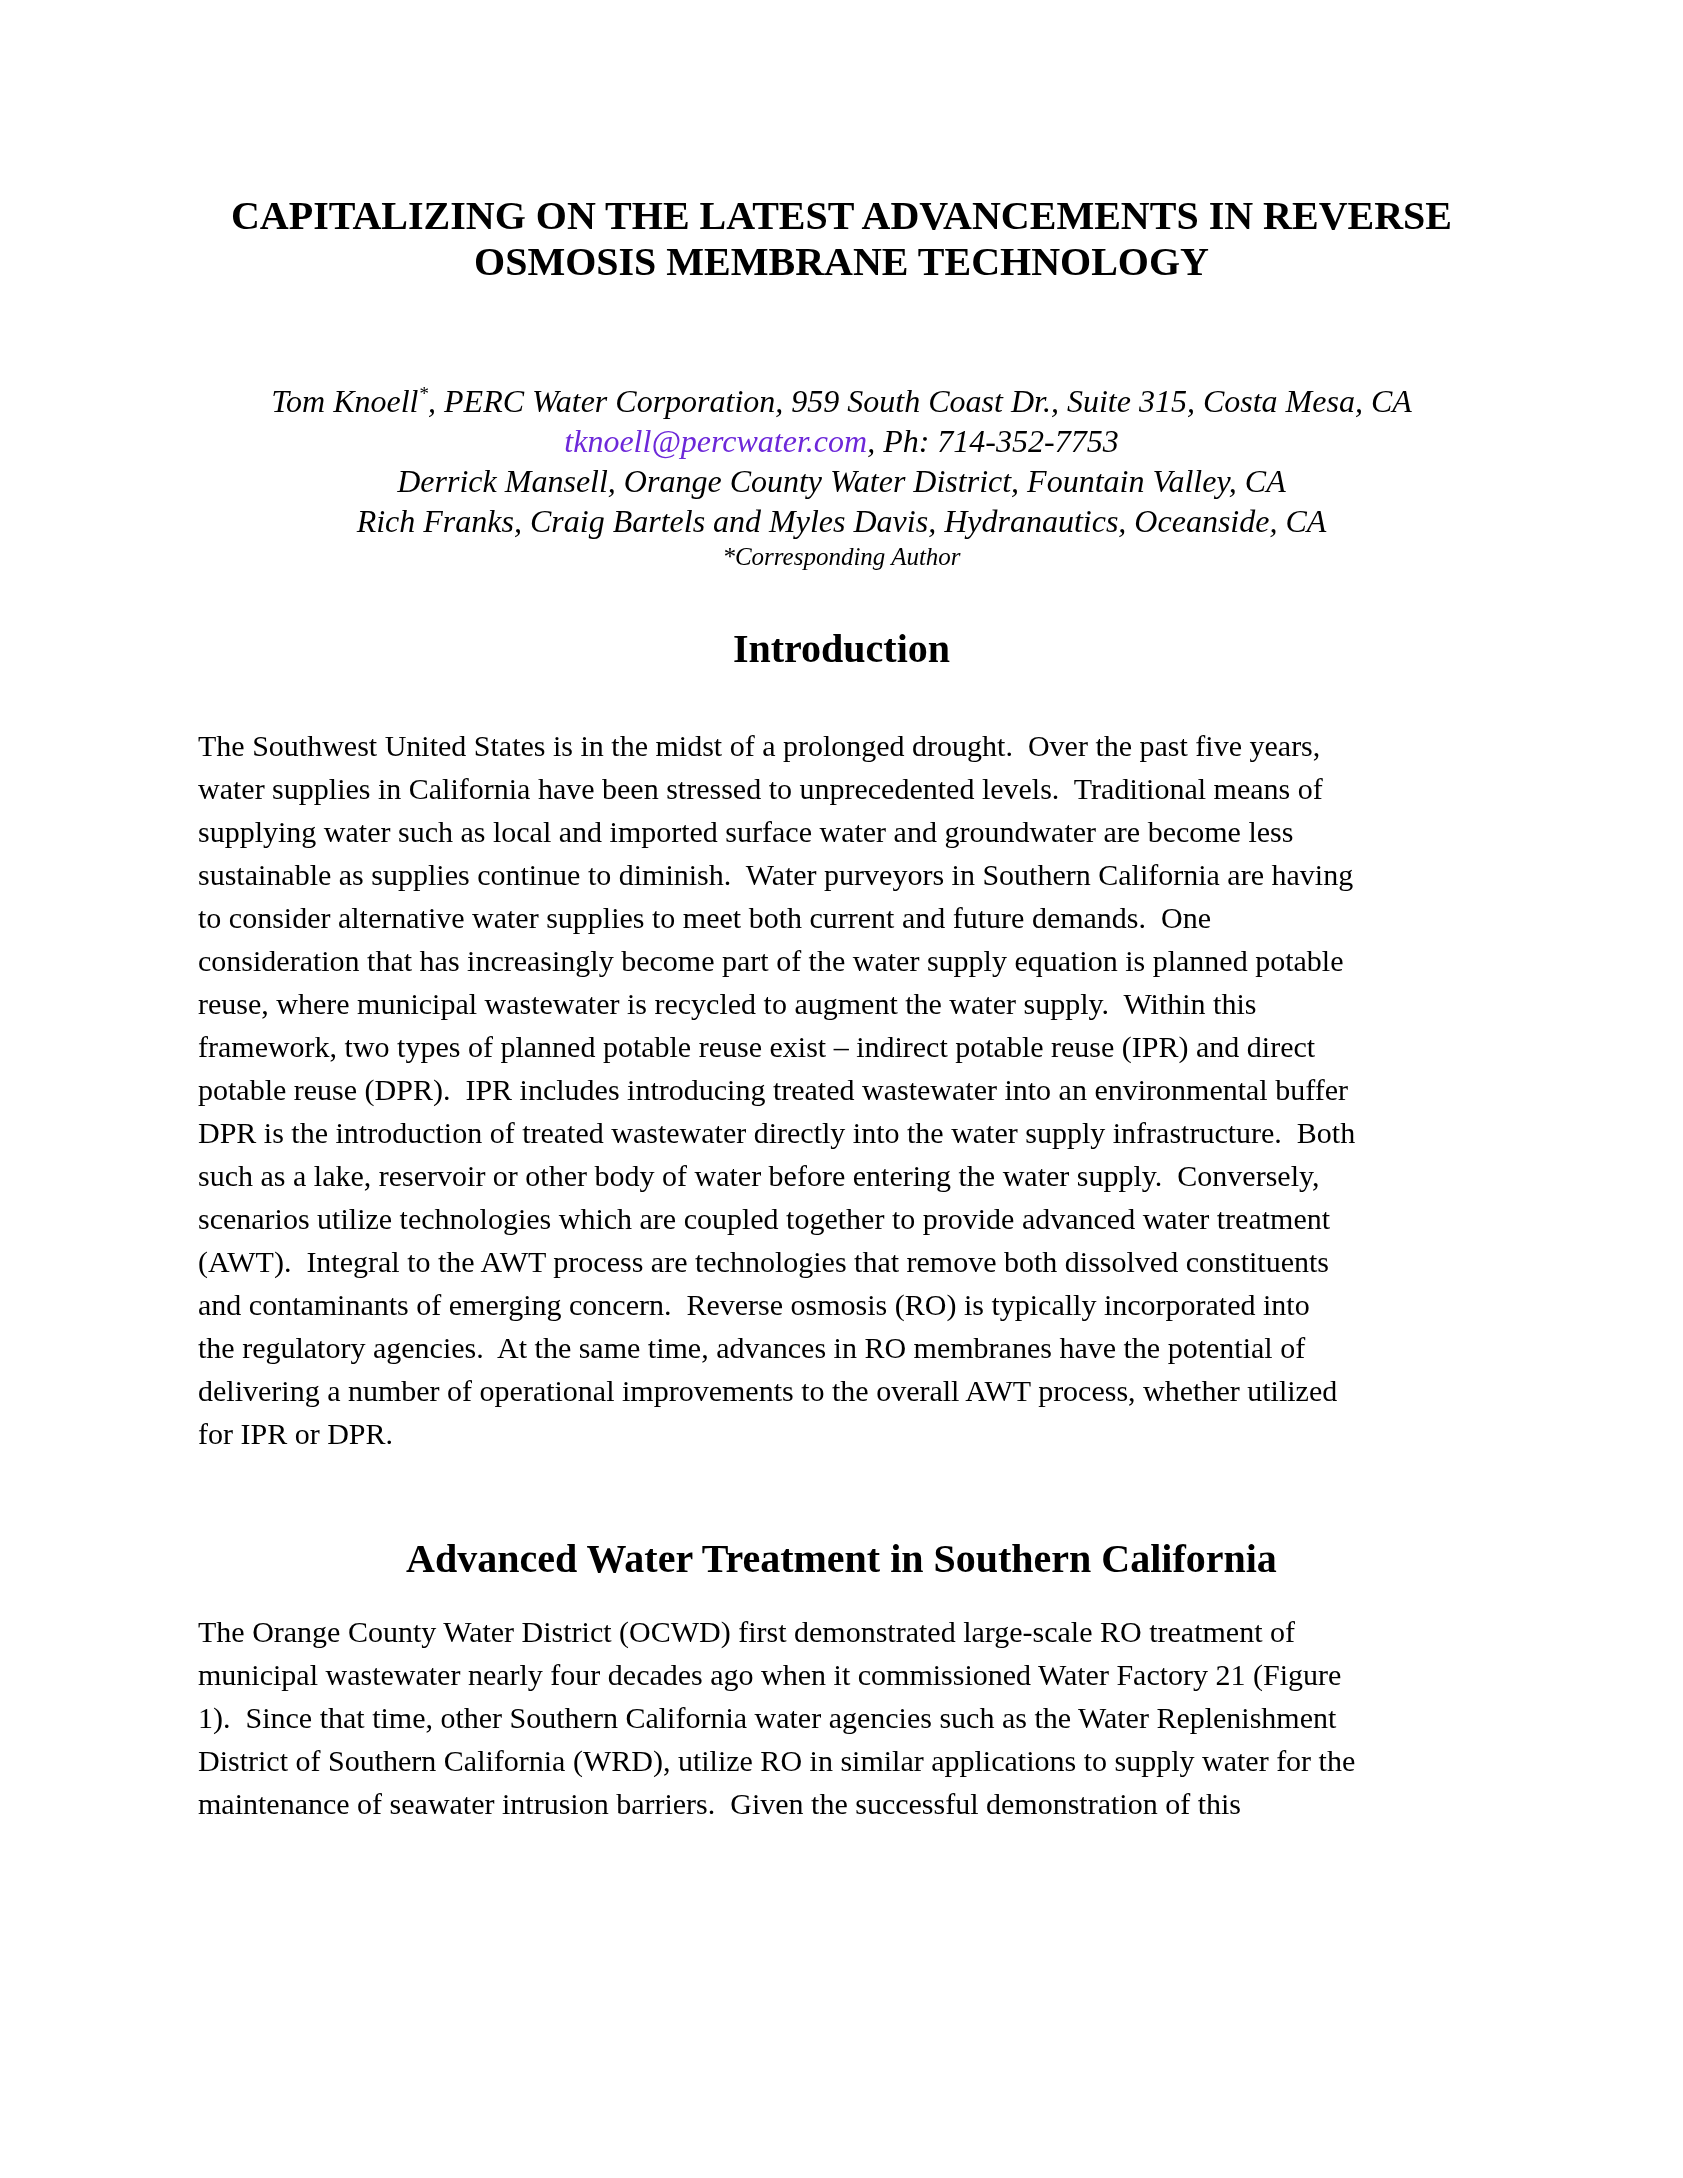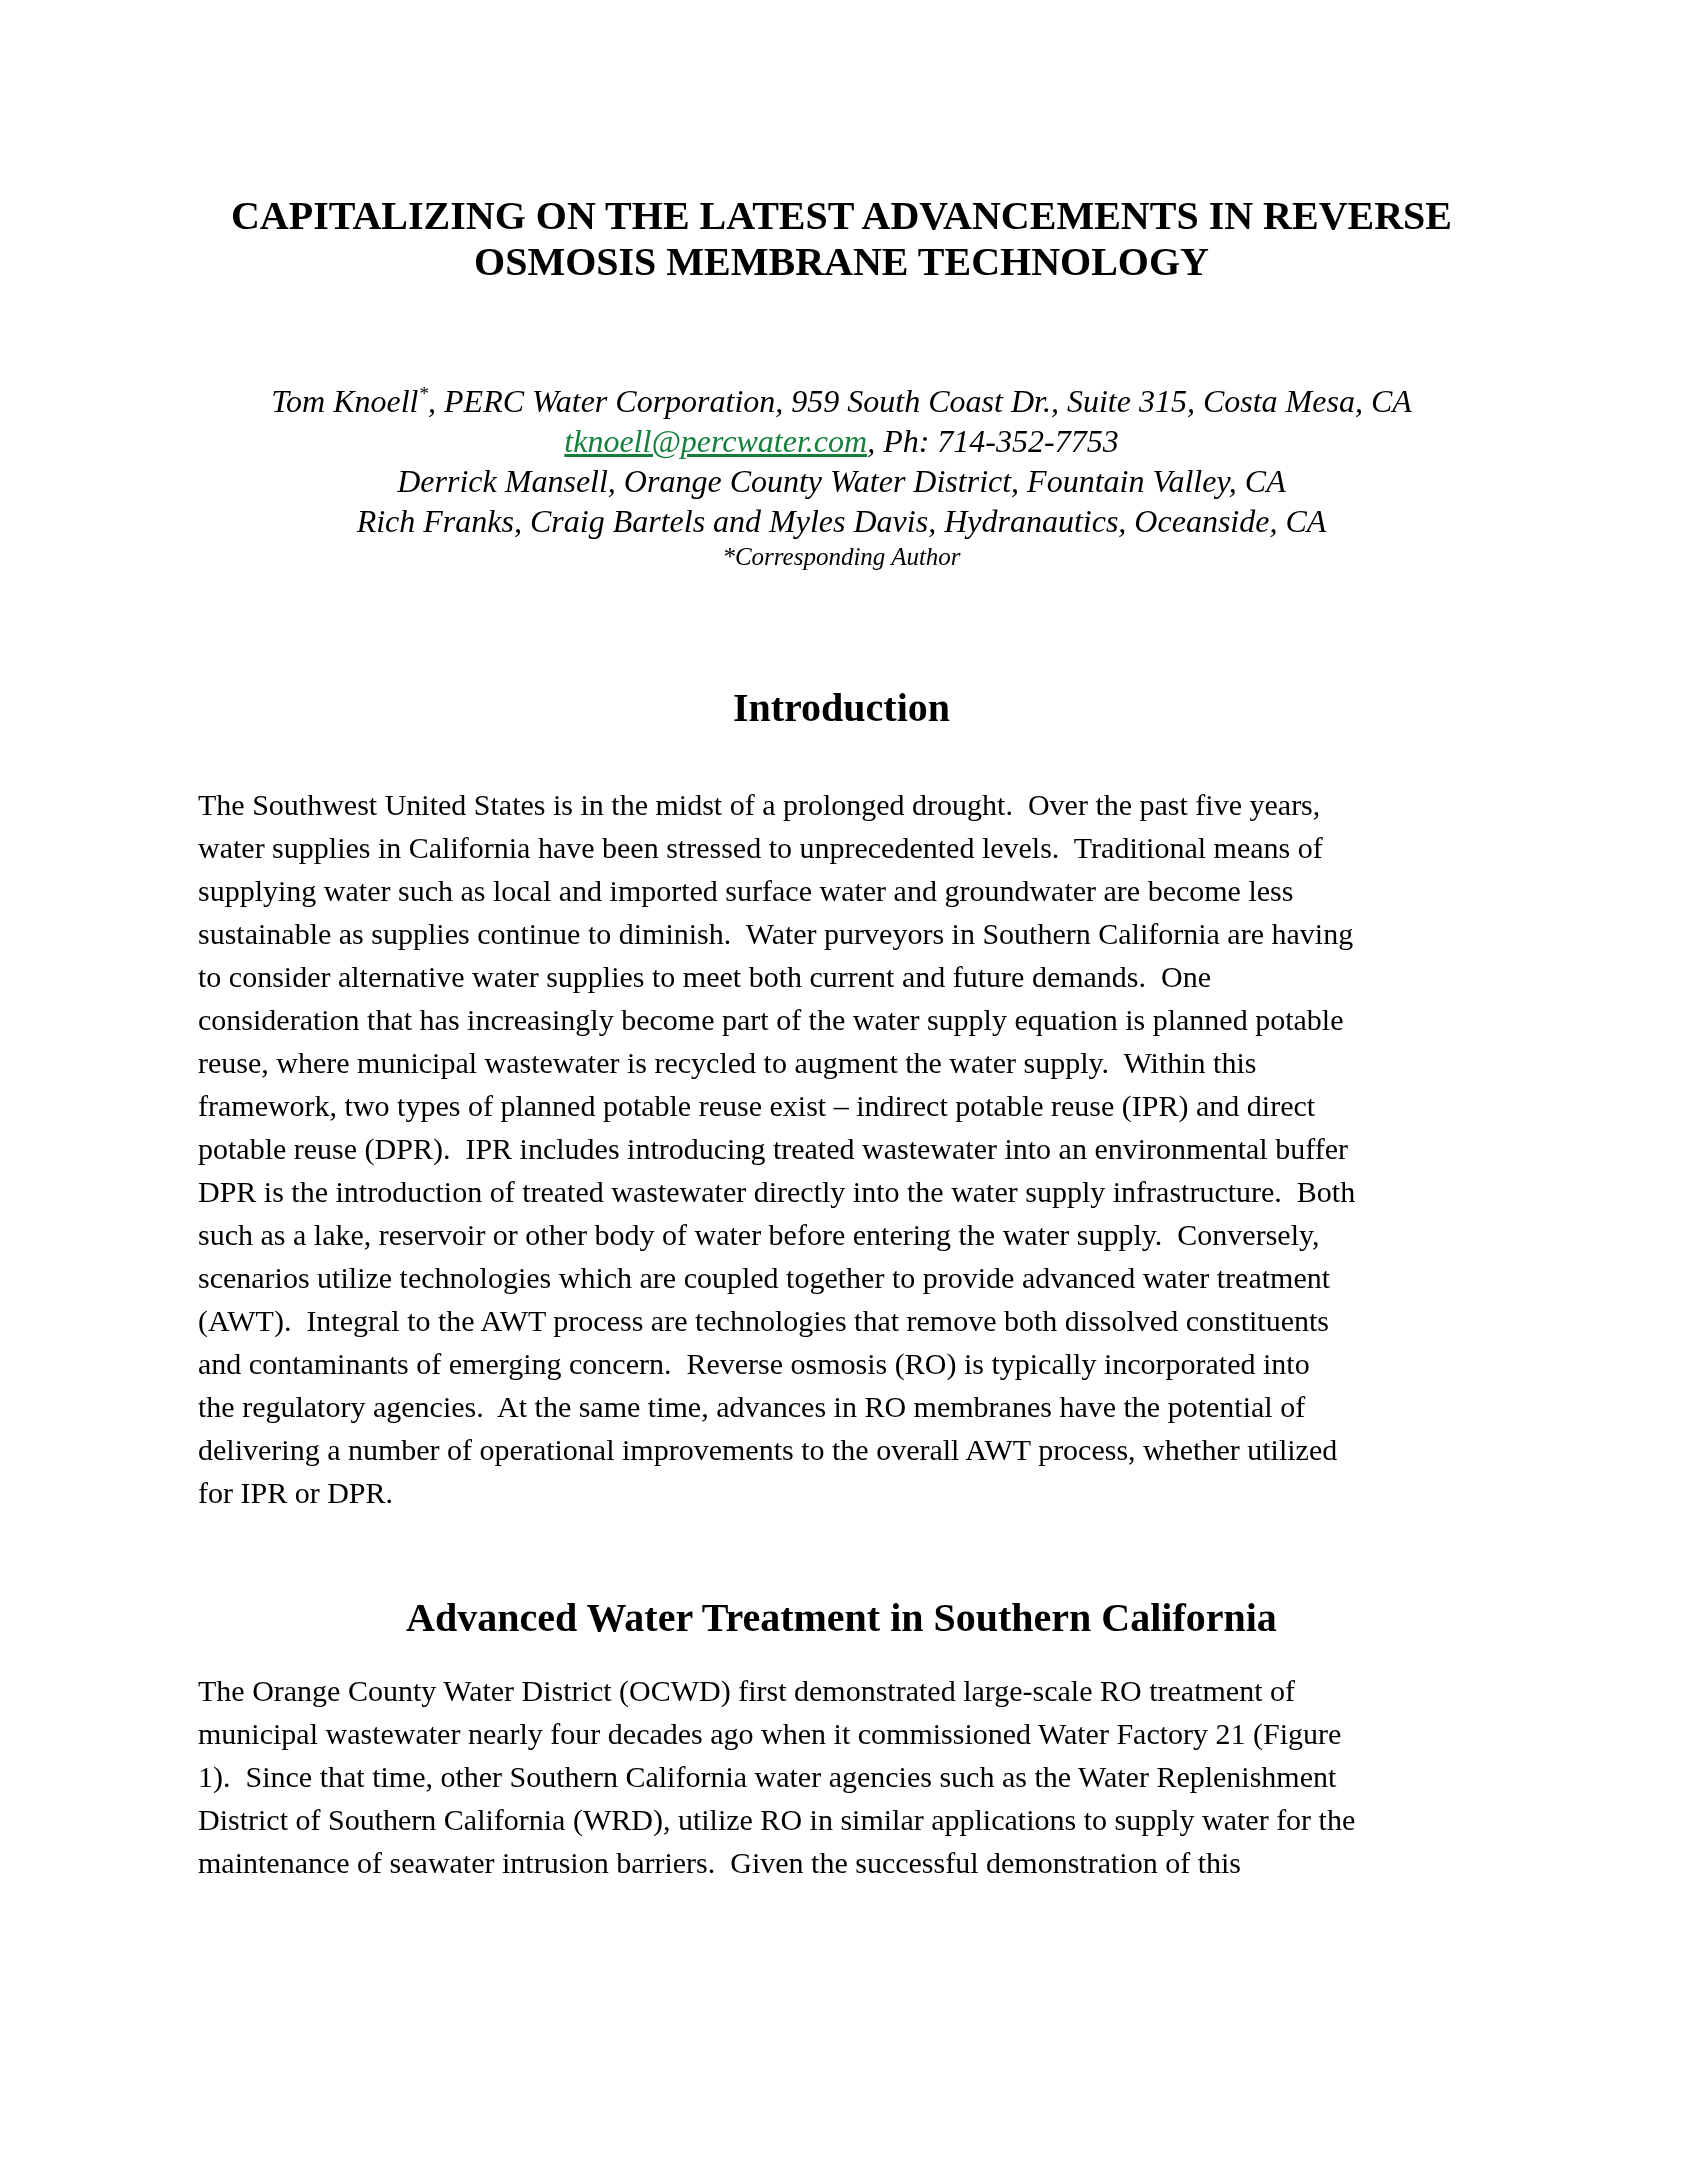--- a/index.html
+++ b/index.html
@@ -34,40 +34,39 @@
     text-align: center;
     font-style: italic;
     font-size: 32px;
     line-height: 40px;
   }
   .author-line sup {
     font-size: 60%;
     line-height: 0;
   }
   .email-link {
-    color: #15803d;
-    text-decoration: underline;
+    color: #6d28d9;
     cursor: pointer;
   }
   .corresponding {
     margin-top: 0;
     text-align: center;
     font-style: italic;
     font-size: 25px;
     line-height: 31px;
   }
   .section-heading {
     margin: 0;
     text-align: center;
     font-weight: bold;
     font-size: 40px;
     line-height: 46px;
   }
   .section-heading.intro {
-    margin-top: 113px;
+    margin-top: 54px;
   }
   .section-heading.awt {
     margin-top: 81px;
   }
   .para {
     font-size: 30px;
     line-height: 43px;
     text-align: left;
   }
   .para.first {

